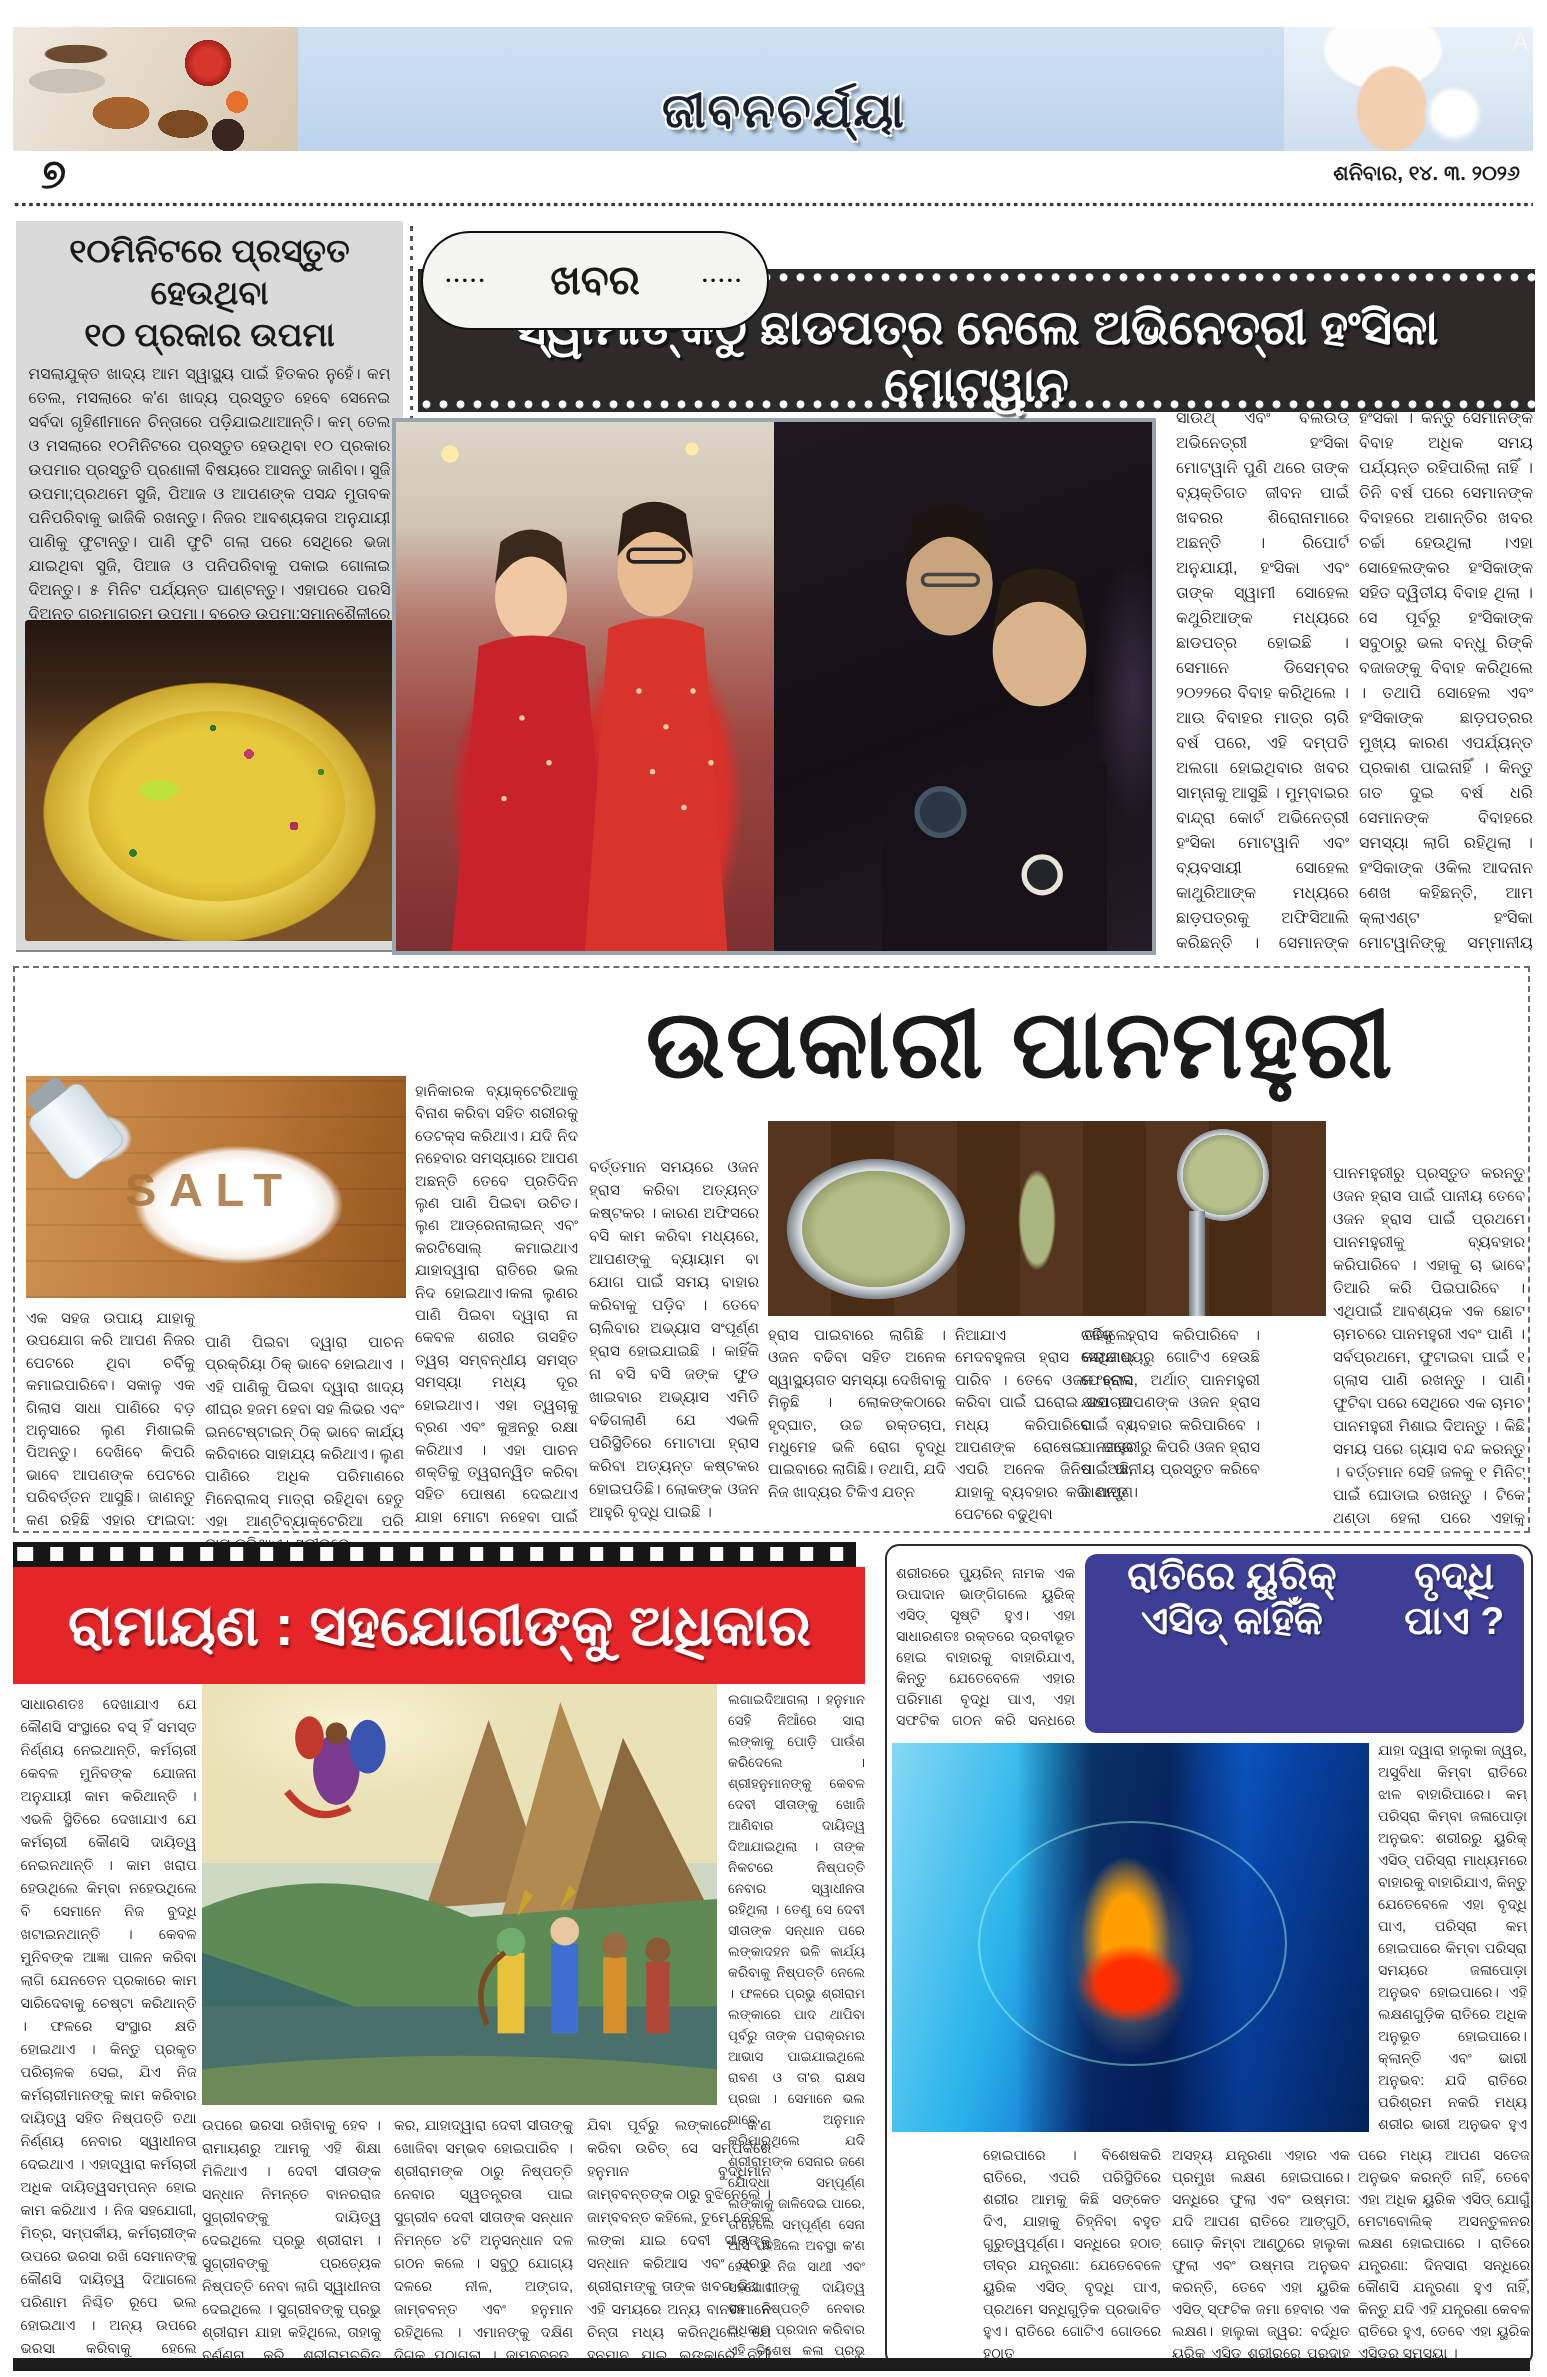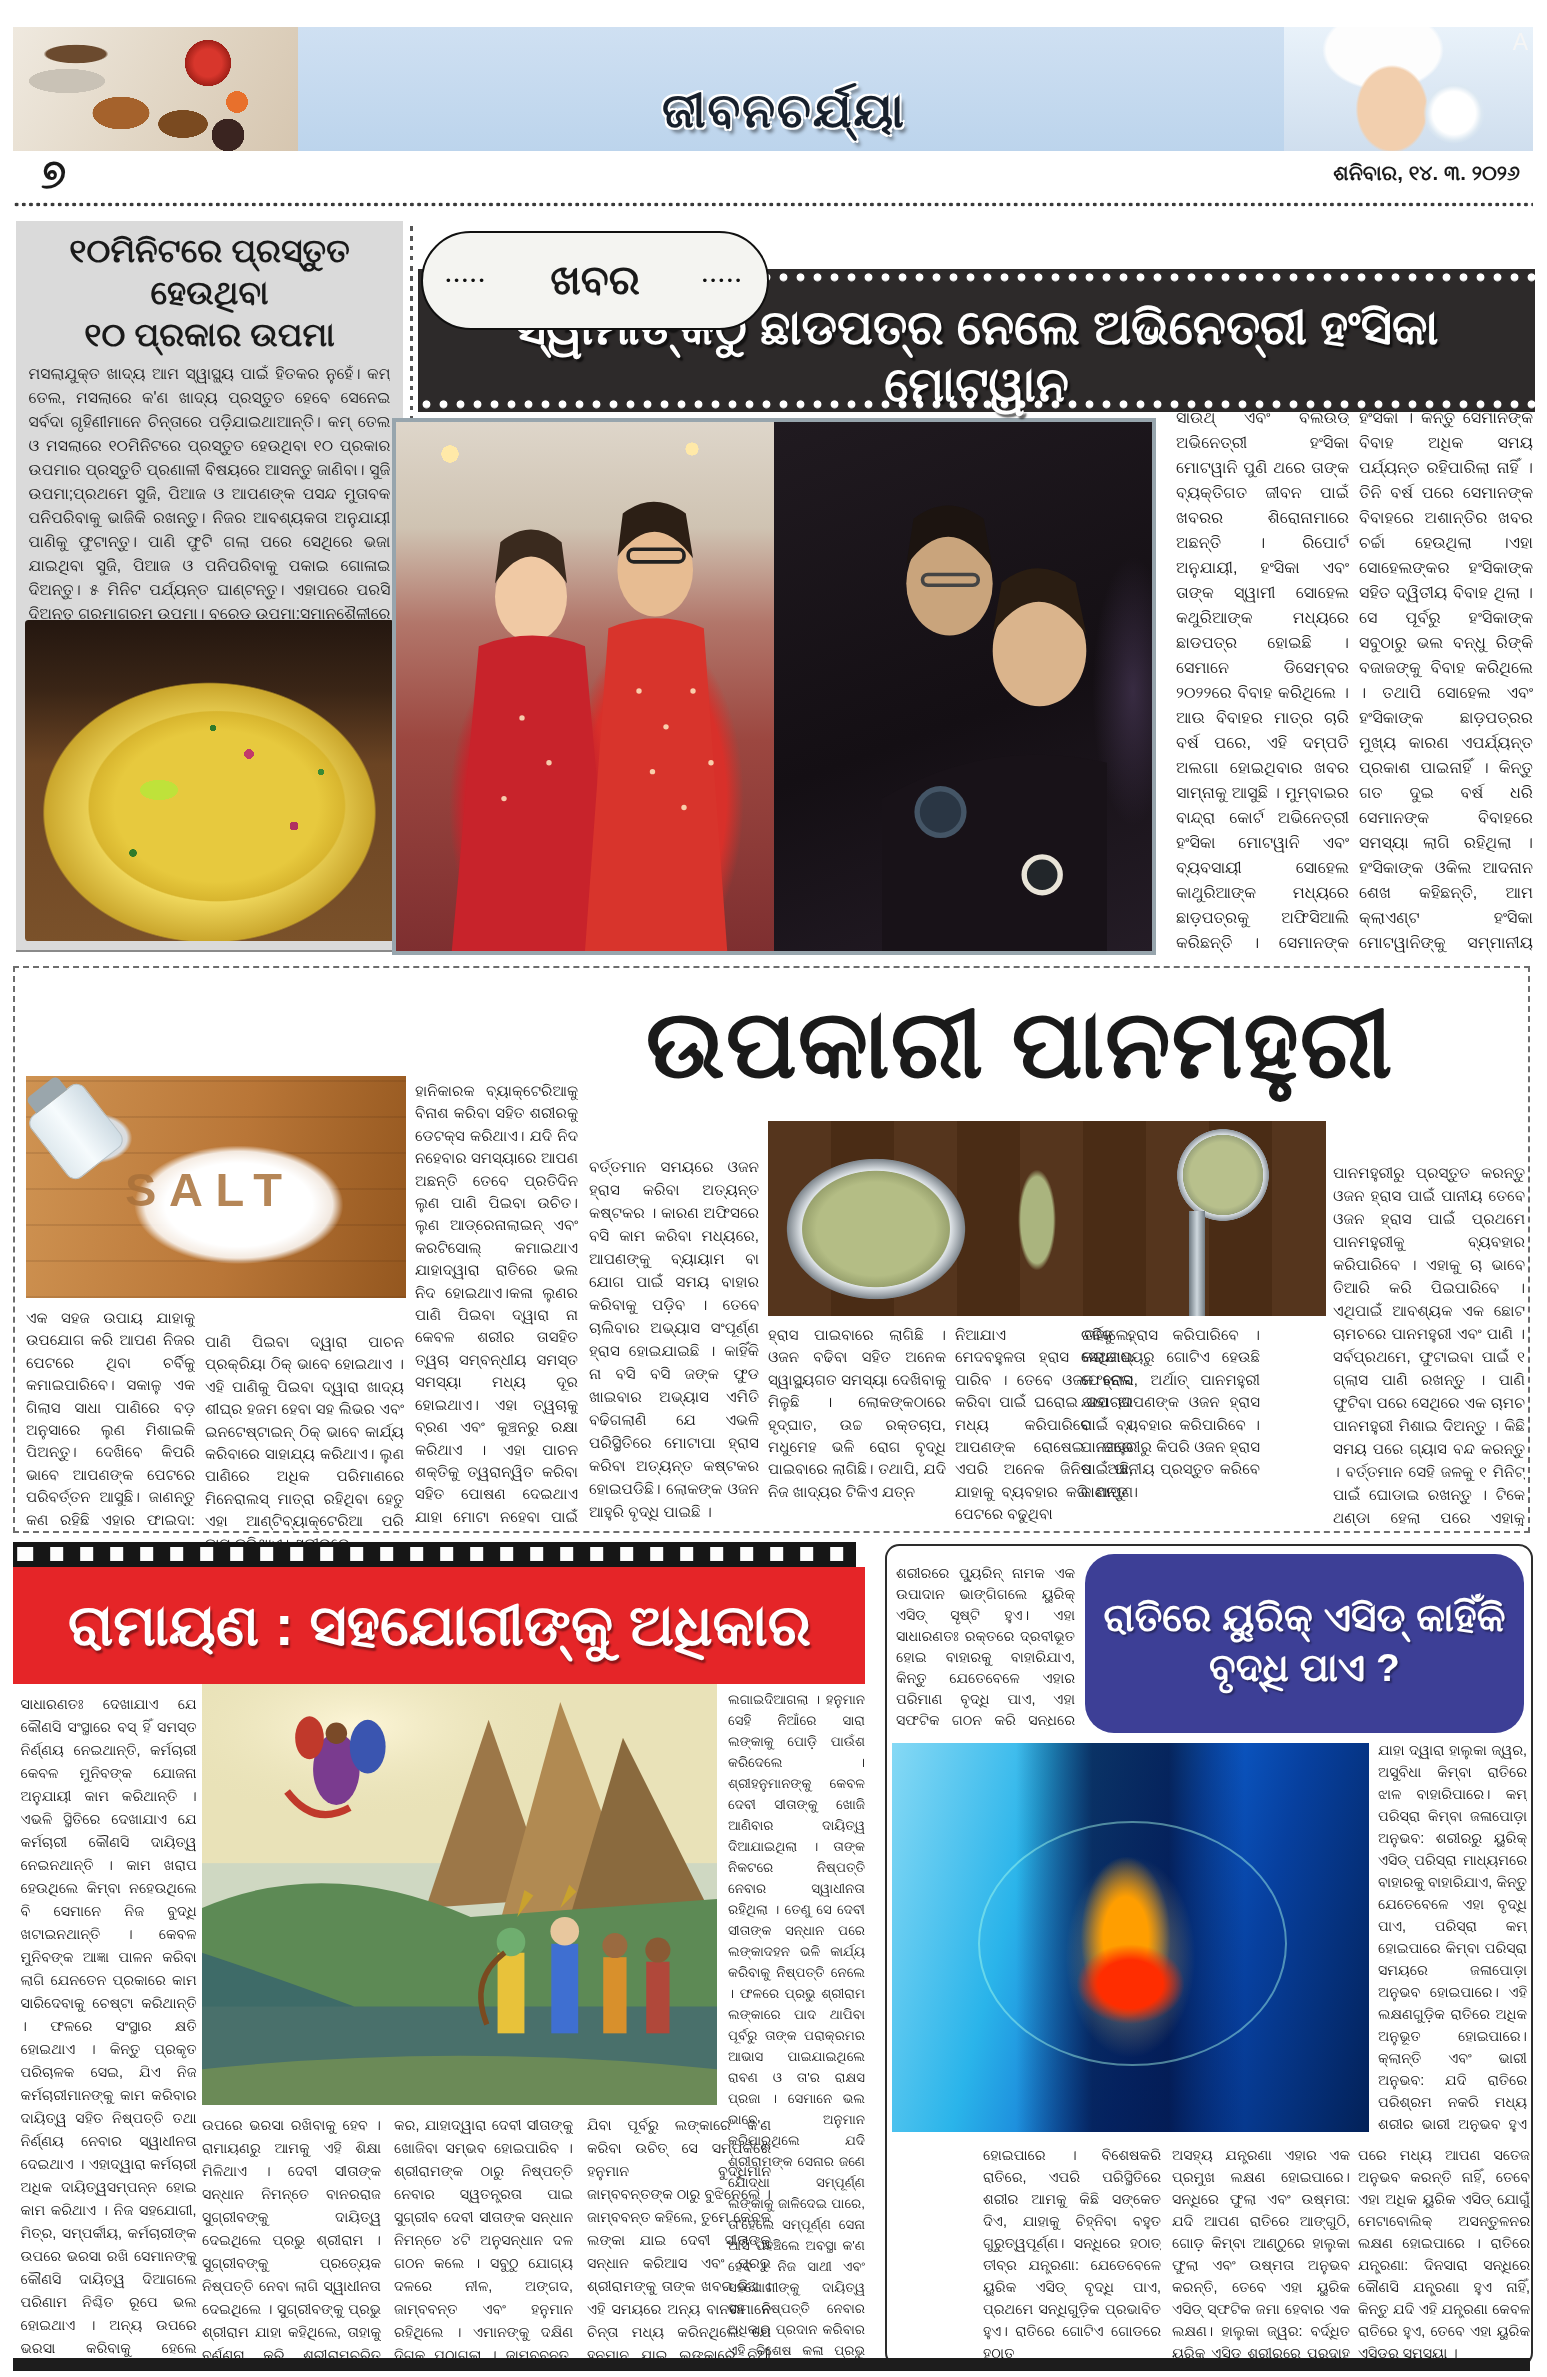--- a/index.html
+++ b/index.html
@@ -121,22 +121,22 @@
   .ramacol{font-size:14.3px;line-height:23px;}
   .rama-a{left:20.6px;top:1693px;width:176px;height:671px;}
   .rama-paint{left:202px;top:1684px;width:515px;height:421px;overflow:hidden;}
   .rama-b{left:202px;top:2114px;width:179px;height:251px;}
   .rama-c{left:394px;top:2114px;width:179px;height:251px;}
   .rama-d{left:587px;top:2114px;width:184px;height:251px;}
   .rama-e{left:728px;top:1689px;width:137px;height:674px;font-size:13.4px;line-height:21px;}
   
   .uricbox{left:885px;top:1544px;width:648px;height:823px;border:2.7px solid #2d2d2d;border-radius:14.3px;box-sizing:border-box;background:#fff;}
   .uric-intro{left:896px;top:1563px;width:179px;height:163px;font-size:14.3px;line-height:21px;}
-  .bluebox{left:1085px;top:1554px;width:439px;height:179px;background:#3d3f96;border-radius:29px;color:#fff;text-align:center;
-           display:flex;flex-direction:column;justify-content:center;gap:5.4px;}
+  .bluebox{left:1085px;top:1554px;width:439px;height:179px;background:#3d3f96;border-radius:12px;color:#fff;text-align:center;
+           display:flex;justify-content:center;gap:5.4px;}
   .bluebox .l1{font-size:39px;font-weight:bold;text-shadow:1.8px 1.8px 1.8px rgba(0,0,0,.35);}
   .bluebox .l2{font-size:39px;font-weight:bold;text-shadow:1.8px 1.8px 1.8px rgba(0,0,0,.35);}
   .knee{left:892px;top:1743px;width:477px;height:389px;overflow:hidden;
     background:
       radial-gradient(ellipse 54px 40px at 50% 62%, #ff2d00 60%, rgba(255,45,0,0) 100%),
       radial-gradient(ellipse 45px 81px at 49% 50%, #ff9e00 50%, rgba(255,158,0,0) 100%),
       radial-gradient(ellipse 81px 126px at 50% 55%, rgba(255,220,120,.6), transparent 80%),
       linear-gradient(90deg, rgba(2,15,60,0) 26%, rgba(2,15,60,.75) 42%, rgba(2,15,60,.78) 58%, rgba(2,15,60,0) 74%),
       linear-gradient(105deg,#86d9f5 0%,#2ab4ea 28%,#0c5ccb 55%,#07409f 72%,#032158 100%);}
   .knee:after{content:"";position:absolute;left:18%;top:20%;width:64%;height:62%;border:2.7px solid rgba(170,255,235,.45);border-radius:50%;}

